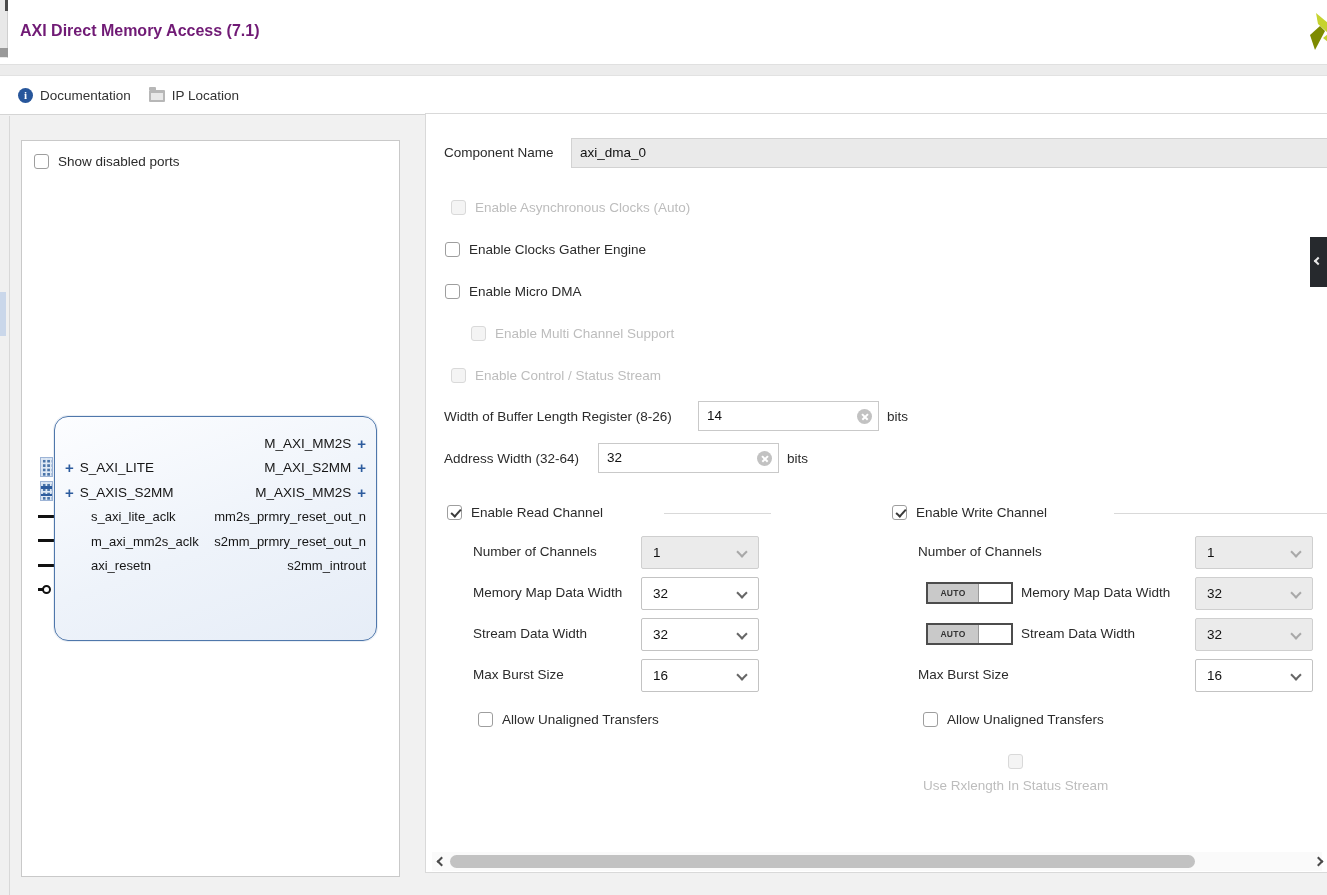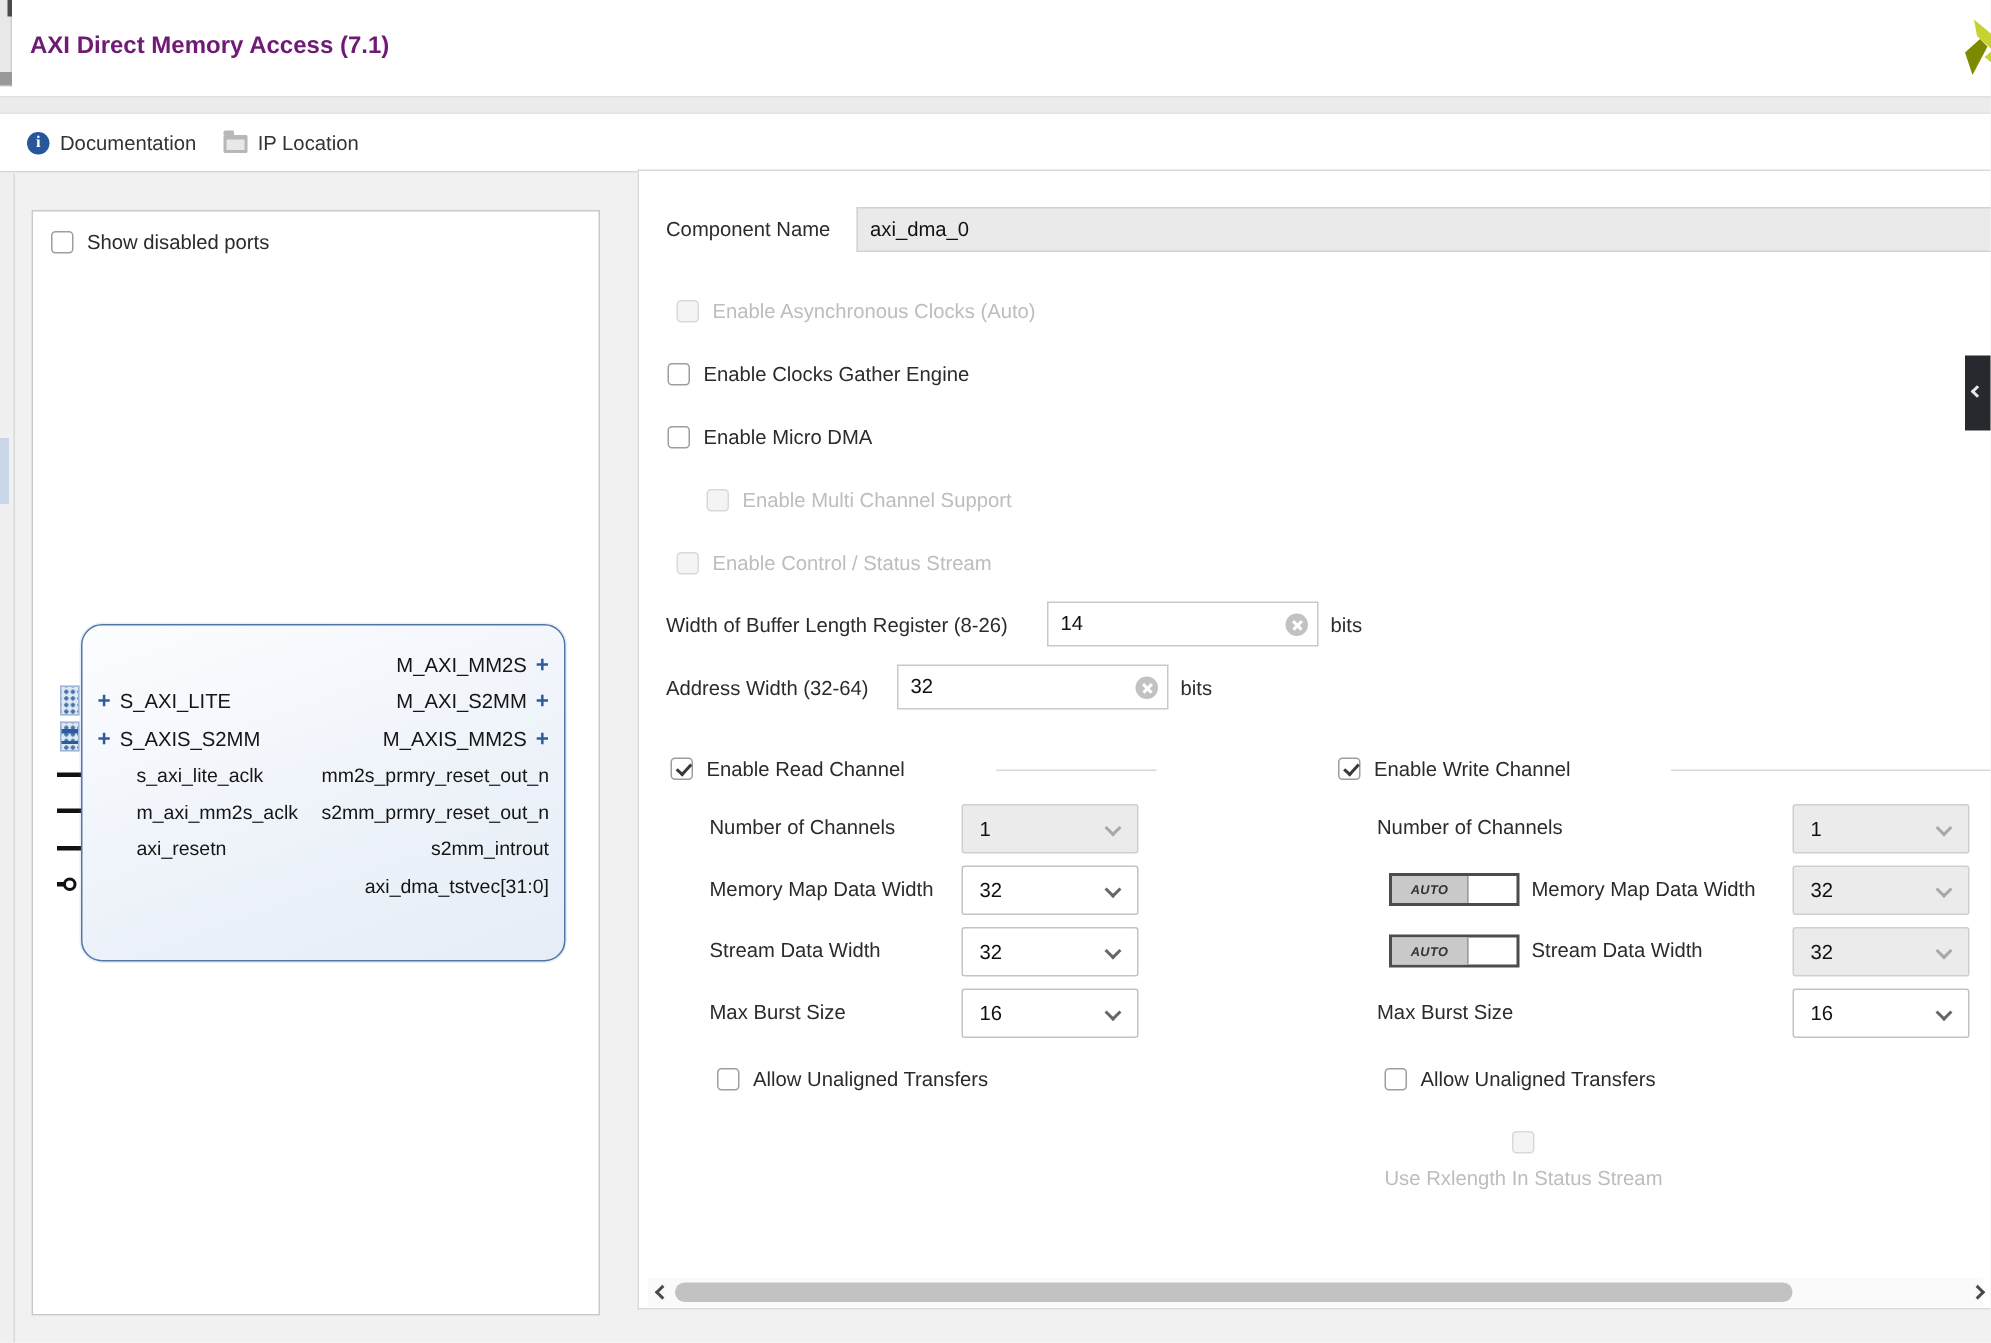--- a/index.html
+++ b/index.html
@@ -75,21 +75,21 @@
 
   .dd { position:absolute; width:118px; height:33px; border:1px solid #c3c3c3; border-radius:2px; background:#fff; }
   .dd .val { display:block; line-height:31px; padding-left:11px; font-size:13.5px; color:#111; }
   .chev { position:absolute; right:12px; top:11px; width:8px; height:8px;
     border-right:2px solid #666; border-bottom:2px solid #666; transform:rotate(45deg); }
   .dd.disabled { background:#ebebeb; border-color:#cfcfcf; }
   .dd.disabled .chev { border-color:#a8a8a8; }
 
   .gline { position:absolute; height:1px; background:#d9d9d9; }
 
-  .auto { position:absolute; width:87px; height:22px; border:2px solid #4c4c4c; background:#fff; display:flex;font-style:italic; }
+  .auto { position:absolute; width:87px; height:22px; border:2px solid #4c4c4c; background:#fff; display:flex; }
   .auto .knob { width:51px; background:#c9c9c9; border-right:1px solid #9a9a9a;
     font-size:8.5px; font-weight:bold; color:#333; text-align:center; line-height:18px; letter-spacing:.3px; }
 
   
   .hscroll { position:absolute; left:6px; top:738px; width:890px; height:19px; background:#fafafa; }
   .sthumb { position:absolute; left:18px; top:3px; width:745px; height:13px; background:#c2c2c2; border-radius:7px; }
   .sarrow { position:absolute; top:6px; width:7px; height:7px; border-right:2px solid #4a4a4a; border-bottom:2px solid #4a4a4a; }
   .sarrow.left { left:6px; transform:rotate(135deg); }
   .sarrow.right { right:0px; transform:rotate(-45deg); }
 
@@ -190,24 +190,20 @@
         <span class="pcell">mm2s_prmry_reset_out_n</span>
       </div>
       <div class="prow">
         <span class="pcell pin-l">m_axi_mm2s_aclk</span>
         <span class="pcell">s2mm_prmry_reset_out_n</span>
       </div>
       <div class="prow">
         <span class="pcell pin-l">axi_resetn</span>
         <span class="pcell">s2mm_introut</span>
       </div>
-      <div class="prow">
-        <span class="pcell"></span>
-        <span class="pcell">axi_dma_tstvec[31:0]</span>
-      </div>
     </div>
   </div>
 </div>
 
 <div class="config-panel">
 
   <span class="flabel" style="left:18px; top:31px;">Component Name</span>
   <div class="ti grey" style="left:145px; top:24px; width:760px;">
     <span class="val">axi_dma_0</span>
   </div>

